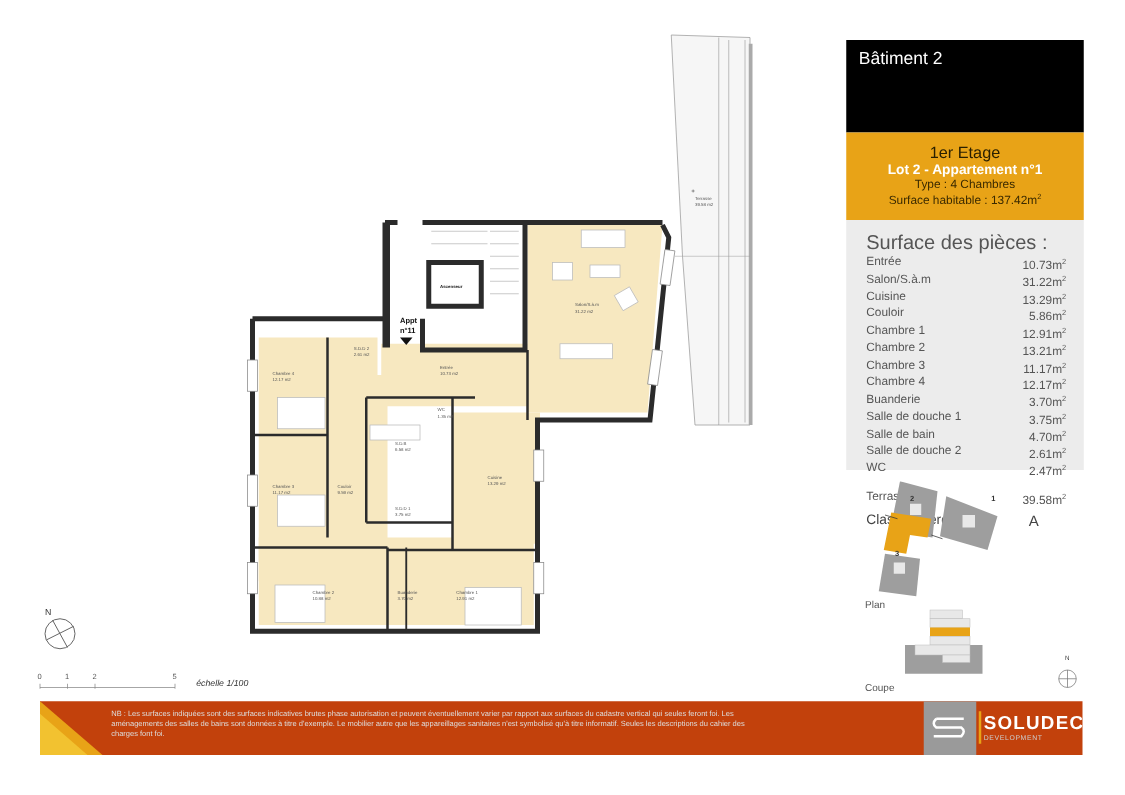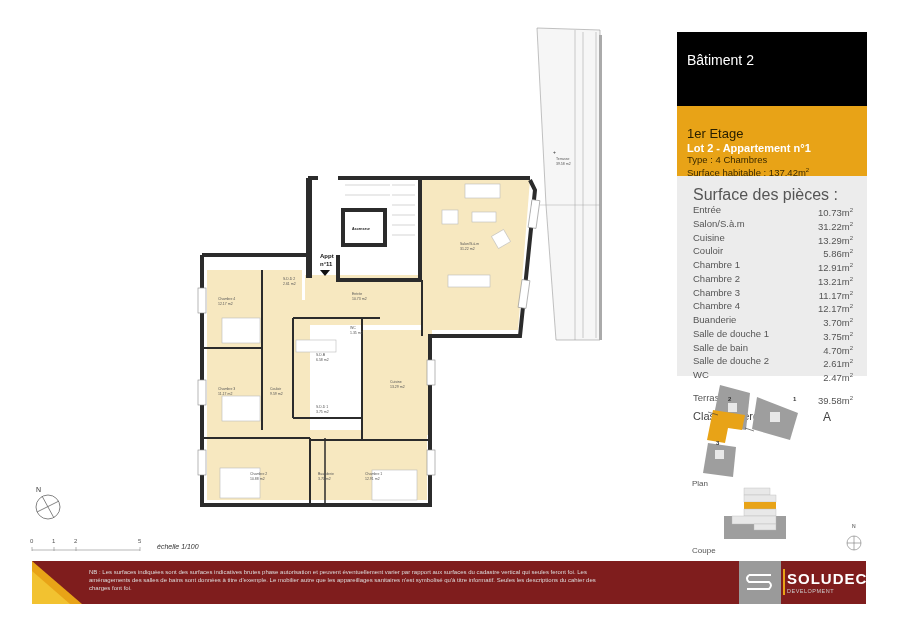--- a/index.html
+++ b/index.html
@@ -6,44 +6,44 @@
   body {
     width: 900px; height: 636px; background: #ffffff;
     font-family: "Liberation Sans", sans-serif; position: relative; overflow: hidden;
     color: #333;
   }
   .abs { position: absolute; }
 
   
   .panel-head {
     left: 677px; top: 32px; width: 190px; height: 74px; background: #000;
-    padding: 20px 10px;
+    padding: 6px 10px;
   }
   .panel-head .bldg { color: #fff; font-size: 14px; }
   .panel-head .city { color: #e8a317; font-size: 13px; margin-top: 2px; }
   .panel-lot {
     left: 677px; top: 106px; width: 190px; height: 70px; background: #e8a317;
-    padding: 20px 10px; color: #3a2a00;
+    padding: 8px 10px; color: #3a2a00; text-align: center;
   }
   .panel-lot .etage { font-size: 13px; color: #2a2000; }
   .panel-lot .lot { font-size: 11px; font-weight: bold; color: #fff; margin-top: 1px; }
   .panel-lot .small { font-size: 9.5px; line-height: 11px; color: #3a2a00; }
   .panel-body {
     left: 677px; top: 176px; width: 190px; height: 200px; background: #ececec;
     padding: 10px 14px 6px 16px; font-size: 9.5px; color: #555;
   }
   .panel-body .title { font-size: 16px; margin-bottom: 1px; }
   .room-row { display: flex; justify-content: space-between; line-height: 10.6px; }
   .room-row sup, .small sup { font-size: 6px; }
   .terr { margin-top: 9px; }
   .classe { display: flex; justify-content: space-between; margin-top: 3px; font-size: 11px; color: #444; }
   .classe .val { margin-right: 22px; font-size: 12px; }
 
   
-  .footer { left: 32px; top: 561px; width: 834px; height: 43px; background: #7f1d1d; overflow: hidden; }
+  .footer { left: 32px; top: 561px; width: 834px; height: 43px; background: #c2410c; overflow: hidden; }
   .footer .note { position: absolute; left: 57px; top: 7px; width: 520px; font-size: 6px; line-height: 8px; color: #ddd; }
   .logo-box { position: absolute; left: 707px; top: 0; width: 42px; height: 43px; background: #9a9a9a; }
   .logo-text { position: absolute; left: 755px; top: 9px; color: #fff; font-weight: bold; font-size: 15px; letter-spacing: 1px; }
   .logo-sub { position: absolute; left: 755px; top: 27px; color: #ccc; font-size: 5.5px; letter-spacing: 0.5px; }
   .tiny { font-size: 3.5px; color: #555; }
 </style>
 </head>
 <body>
 
 <svg class="abs" style="left:0;top:0" width="670" height="560" viewBox="0 0 670 560">

